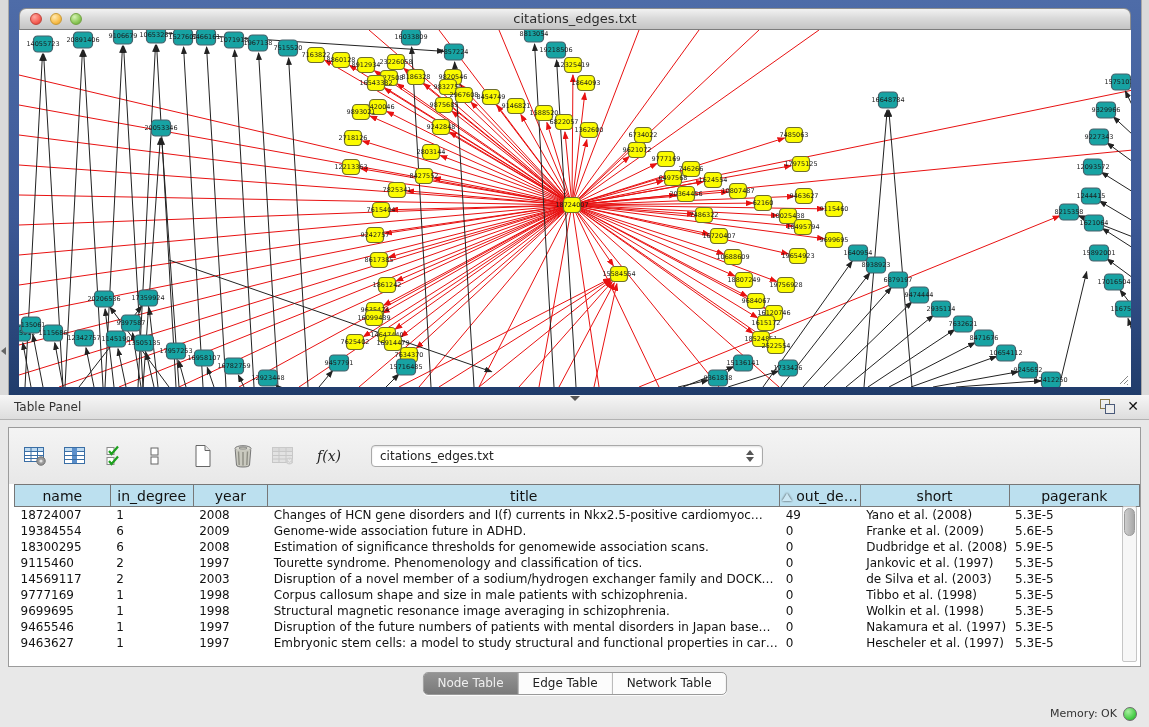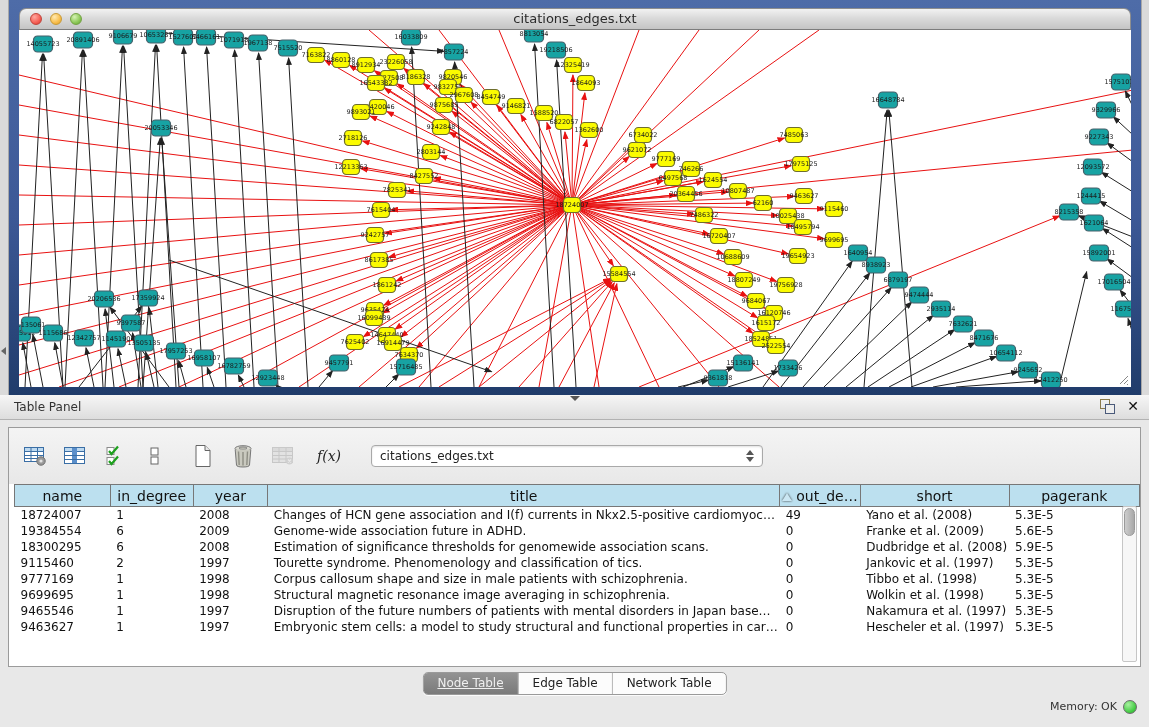--- a/index.html
+++ b/index.html
@@ -65,24 +65,24 @@
     border-left:5px solid transparent;border-right:5px solid transparent;border-bottom:8px solid #CBE7F3;
     position:relative;top:0px;filter:drop-shadow(0 0 1px #333);}
   .vscroll{position:absolute;right:3px;top:22px;bottom:4px;width:15px;box-sizing:border-box;
     border:1px solid #C6C6C6;background:#F7F7F7;border-radius:2px;}
   .vthumb{margin:1px;height:26px;border-radius:7px;background:linear-gradient(90deg,#CDCDCD,#A8A8A8);border:1px solid #9A9A9A;}
 
   .tabs{position:absolute;left:50%;top:277px;transform:translateX(-50%);display:flex;height:21px;
     border:1px solid #9A9A9A;border-radius:5px;overflow:hidden;background:#FCFCFC;box-shadow:0 1px 0 rgba(255,255,255,.8);}
   .tab{font-size:12px;line-height:21px;padding:0 14px;color:#222;border-left:1px solid #B5B5B5;cursor:default;}
   .tab:first-child{border-left:none;}
-  .tab.selected{background:linear-gradient(#939393,#7A7A7A);color:#EFEFEF;text-decoration:underline;}
+  .tab.selected{background:linear-gradient(#939393,#7A7A7A);color:#EFEFEF;}
 
   .statusbar{position:absolute;left:0;bottom:0;width:1149px;height:27px;}
-  .status-right{position:absolute;right:12px;top:0;height:27px;display:flex;gap:6px;}
+  .status-right{position:absolute;right:12px;top:0;height:27px;display:flex;align-items:center;gap:6px;}
   .status-text{font-size:11px;color:#333;}
   .mem-dot{width:14px;height:14px;border-radius:50%;box-sizing:border-box;
     background:radial-gradient(circle at 35% 30%,#A8F0A0,#44CC44 65%,#2FA32F);border:1px solid #6C6C6C;}
 </style>
 </head>
 <body>
 
 <div class="app">
 
   <div class="network-region">
@@ -629,21 +629,21 @@
               <th><span class="sort-tri"></span><span>out_de…</span></th>
               <th><span>short</span></th>
               <th><span>pagerank</span></th>
             </tr>
           </thead>
           <tbody>
               <tr>
                 <td>18724007</td>
                 <td>1</td>
                 <td>2008</td>
-                <td>Changes of HCN gene association and I(f) currents in Nkx2.5-positive cardiomyoc…</td>
+                <td>Changes of HCN gene disorders and I(f) currents in Nkx2.5-positive cardiomyoc…</td>
                 <td>49</td>
                 <td>Yano et al. (2008)</td>
                 <td>5.3E-5</td>
               </tr>
               <tr>
                 <td>19384554</td>
                 <td>6</td>
                 <td>2009</td>
                 <td>Genome-wide association future in ADHD.</td>
                 <td>0</td>
@@ -662,20 +662,29 @@
               <tr>
                 <td>9115460</td>
                 <td>2</td>
                 <td>1997</td>
                 <td>Tourette syndrome. Phenomenology and classification of tics.</td>
                 <td>0</td>
                 <td>Jankovic et al. (1997)</td>
                 <td>5.3E-5</td>
               </tr>
               <tr>
+                <td>14569117</td>
+                <td>2</td>
+                <td>2003</td>
+                <td>Disruption of a novel member of a sodium/hydrogen exchanger family and DOCK…</td>
+                <td>0</td>
+                <td>de Silva et al. (2003)</td>
+                <td>5.3E-5</td>
+              </tr>
+              <tr>
                 <td>9777169</td>
                 <td>1</td>
                 <td>1998</td>
                 <td>Corpus callosum shape and size in male patients with schizophrenia.</td>
                 <td>0</td>
                 <td>Tibbo et al. (1998)</td>
                 <td>5.3E-5</td>
               </tr>
               <tr>
                 <td>9699695</td>

